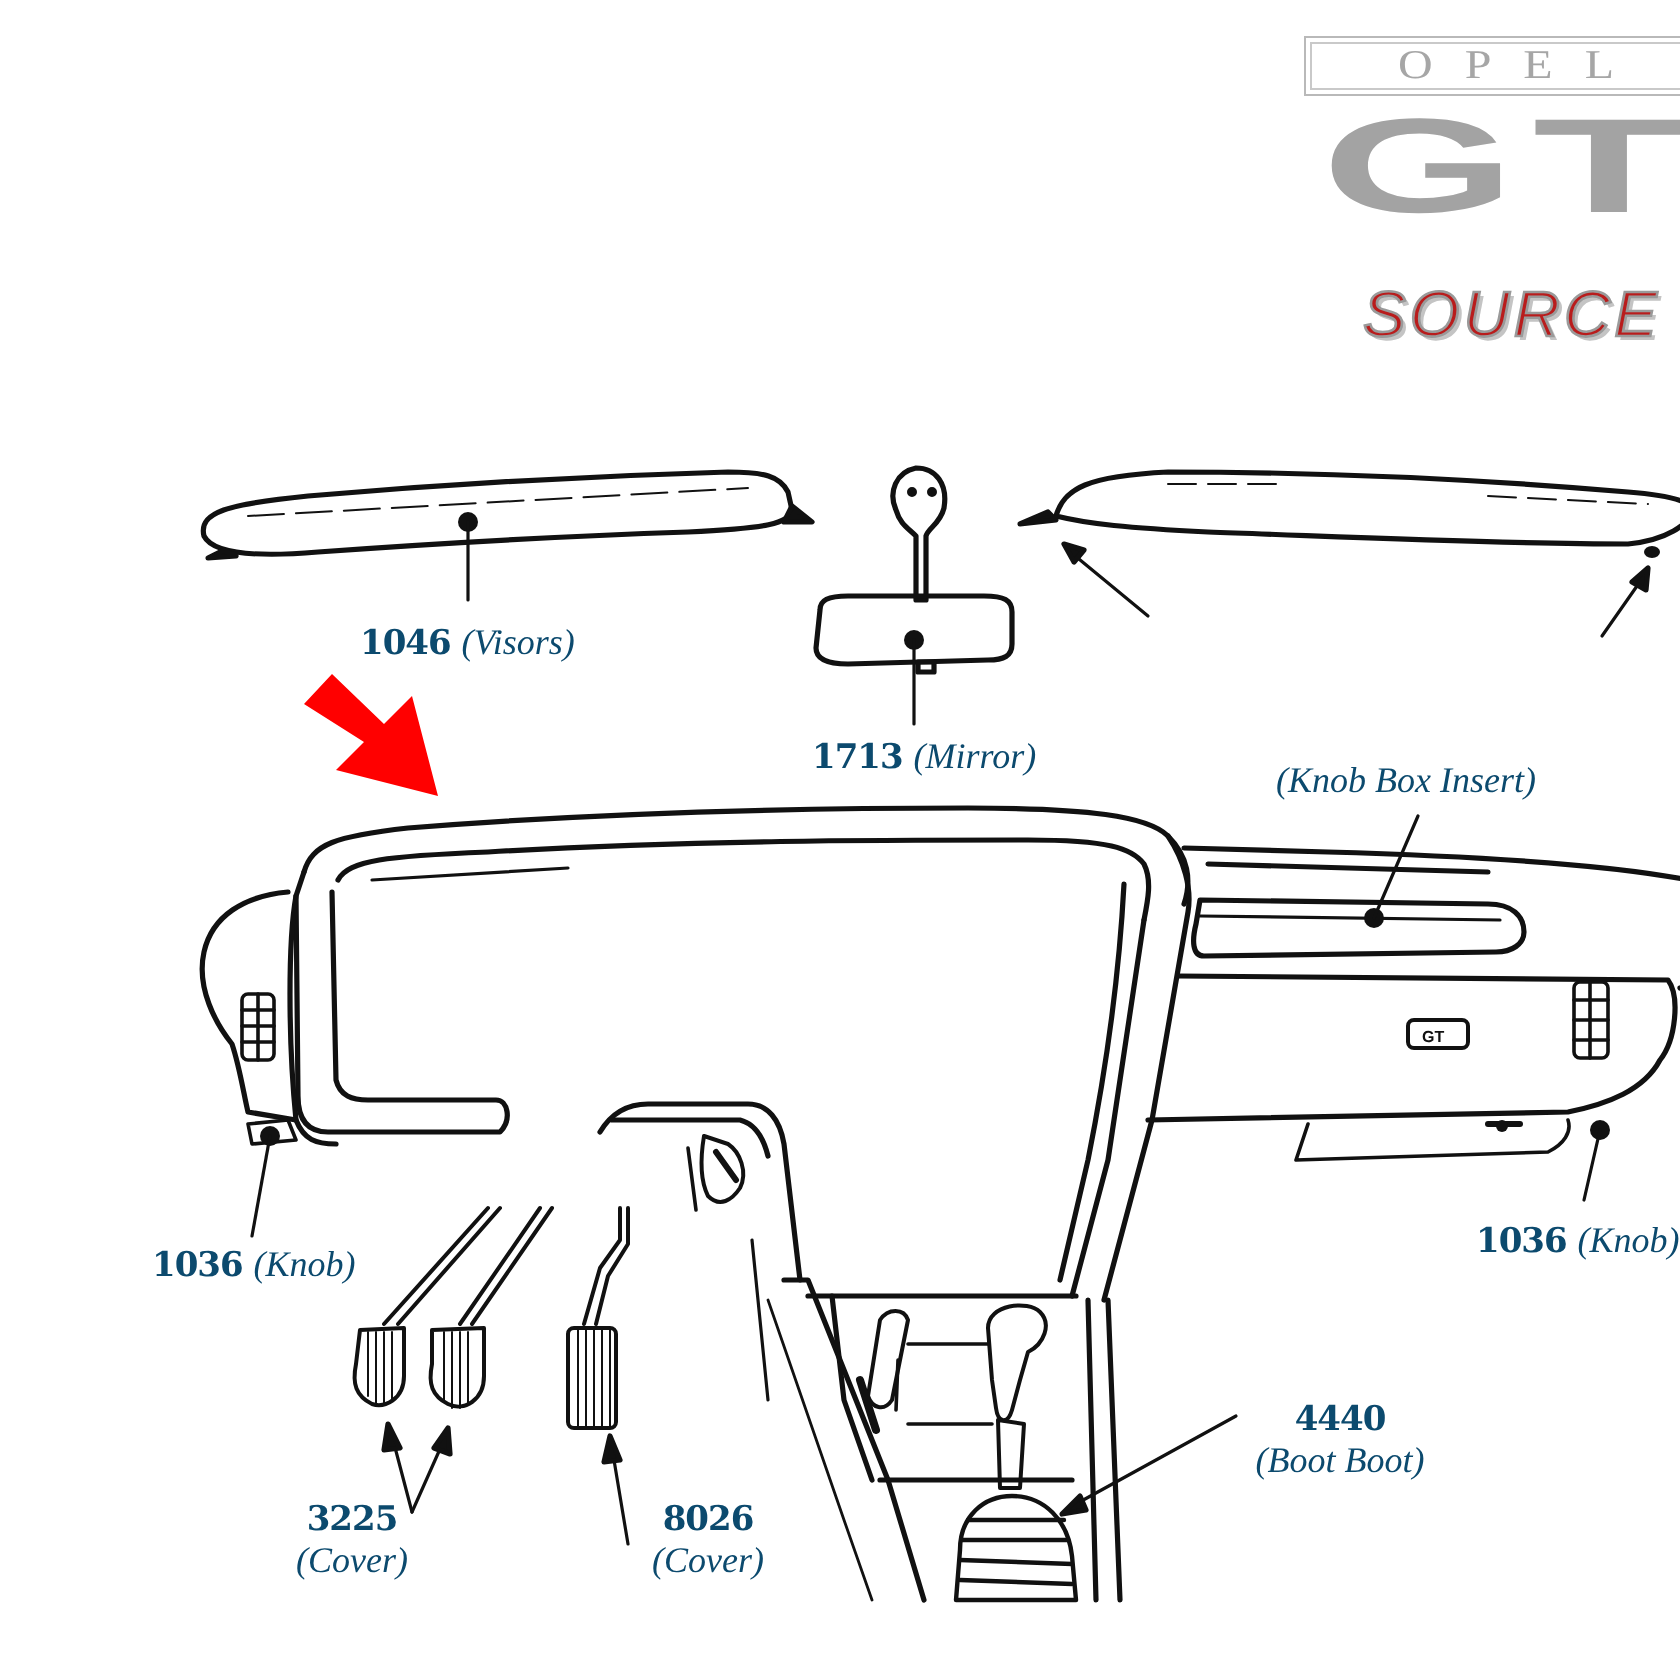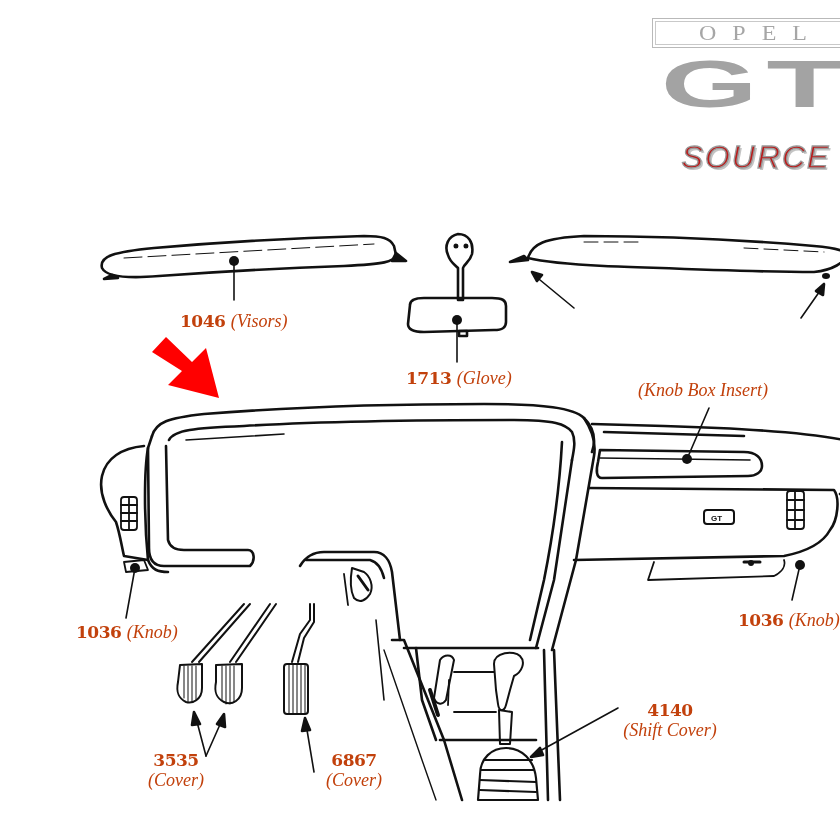--- a/index.html
+++ b/index.html
@@ -1,19 +1,19 @@
 <!DOCTYPE html>
 <html><head>
 <meta charset="utf-8">
 <style>
   html, body { margin: 0; padding: 0; background: #ffffff; }
   body { width: 840px; height: 840px; position: relative; overflow: hidden; font-family: "DejaVu Serif", serif; }
   .stage { position: absolute; left: 0; top: 0; width: 840px; height: 840px; margin-left: 44px; }
   svg.drawing { position: absolute; left: 0; top: 0; }
-  .lbl { position: absolute; white-space: nowrap; color: #c2410c; font-size: 17px; line-height: 20px; }
+  .lbl { position: absolute; white-space: nowrap; color: #0c4a6e; font-size: 17px; line-height: 20px; }
   .lbl .num { font-weight: bold; font-family: "DejaVu Serif", serif; letter-spacing: -0.5px; }
   .lbl .desc { font-style: italic; font-family: "Liberation Serif", serif; font-size: 18px; }
   .lbl.stack { text-align: center; }
   .lbl.stack .num, .lbl.stack .desc { display: block; }
   
   .logo { position: absolute; left: 598px; top: 14px; width: 228px; height: 170px; }
   .logo-opel-box { position: absolute; left: 10px; top: 4px; width: 200px; height: 28px; border: 1px solid #b9b9b9; box-shadow: inset 0 0 0 2px #fff, inset 0 0 0 3px #c9c9c9; display: flex; align-items: center; justify-content: center; }
   .logo-opel { font-family: "Liberation Serif", serif; font-size: 24px; letter-spacing: 16px; color: #a6a6a6; margin-right: -16px; transform: scaleY(0.85); }
   .logo-gt { position: absolute; left: 4px; top: 36px; width: 220px; text-align: center; font-family: "Liberation Sans", sans-serif; font-weight: bold; font-size: 86px; line-height: 86px; color: #a3a3a3; letter-spacing: 6px; transform: scaleX(1.45) scaleY(0.78); transform-origin: center top; }
   .logo-source { position: absolute; left: 0; top: 120px; width: 228px; text-align: center; font-family: "Liberation Sans", sans-serif; font-style: italic; font-size: 32px; line-height: 46px; color: #b91c1c; letter-spacing: 2px; -webkit-text-stroke: 1.3px #9a9a9a; text-shadow: 2px 2px 0 #c4c4c4; }
@@ -193,46 +193,46 @@
     </g>
   </svg>
 
   <div class="lbl" style="left:136px; top:311px;">
     <span class="num">1046</span>
     <span class="desc">(Visors)</span>
   </div>
 
   <div class="lbl" style="left:362px; top:368px;">
     <span class="num">1713</span>
-    <span class="desc">(Glove)</span>
+    <span class="desc">(Mirror)</span>
   </div>
 
 
   <div class="lbl" style="left:594px; top:380px;">
     <span class="desc">(Knob Box Insert)</span>
   </div>
 
   <div class="lbl" style="left:32px; top:622px;">
     <span class="num">1036</span>
     <span class="desc">(Knob)</span>
   </div>
 
   <div class="lbl" style="left:694px; top:610px;">
     <span class="num">1036</span>
     <span class="desc">(Knob)</span>
   </div>
 
   <div class="lbl stack" style="left:572px; top:700px; width:108px;">
-    <span class="num">4140</span>
-    <span class="desc">(Shift Cover)</span>
+    <span class="num">4440</span>
+    <span class="desc">(Boot Boot)</span>
   </div>
 
   <div class="lbl stack" style="left:92px; top:750px; width:80px;">
-    <span class="num">3535</span>
+    <span class="num">3225</span>
     <span class="desc">(Cover)</span>
   </div>
 
   <div class="lbl stack" style="left:270px; top:750px; width:80px;">
-    <span class="num">6867</span>
+    <span class="num">8026</span>
     <span class="desc">(Cover)</span>
   </div>
 
 </div>
 
 </body></html>

